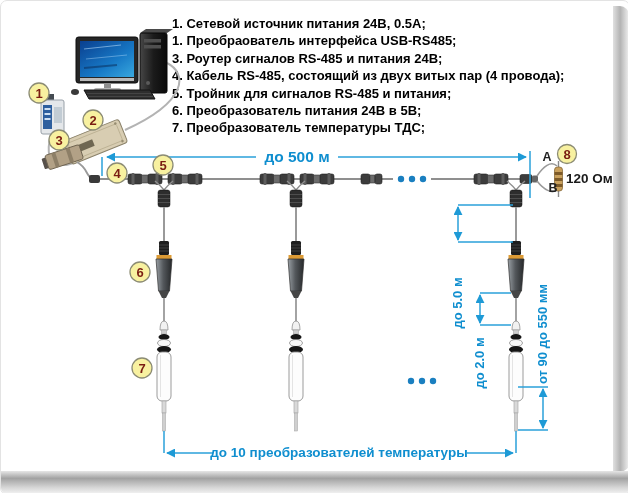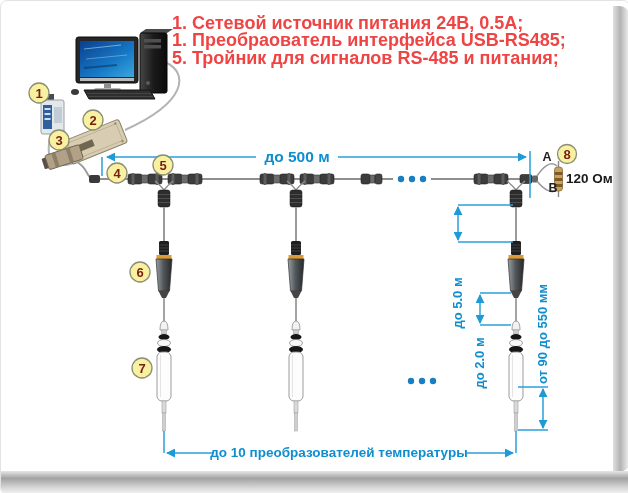--- a/index.html
+++ b/index.html
@@ -1,38 +1,42 @@
 <!DOCTYPE html>
 <html><head>
 <meta charset="utf-8">
 <style>
   html,body{margin:0;padding:0;background:#fff;}
   #stage{position:relative;width:628px;height:493px;background:#ffffff;overflow:hidden;
          border:1px solid #e3e3e3;border-radius:7px;font-family:"Liberation Sans",sans-serif;}
-  #legend{position:absolute;left:171px;top:14px;color:#ef4444;font-weight:bold;
-          font-size:18px;line-height:17.4px;white-space:nowrap;}
+  #legend{position:absolute;left:171px;top:14px;color:#000000;font-weight:bold;
+          font-size:13px;line-height:17.4px;white-space:nowrap;}
   #diagram{position:absolute;left:0;top:0;}
   .edge-bottom{position:absolute;left:0;top:470px;width:628px;height:23px;
     background:linear-gradient(180deg,#e6e6e6 0%,#a2a2a2 32%,#d6d6d6 72%,#f4f4f4 100%);}
   .edge-right{position:absolute;left:612px;top:5px;width:16px;height:466px;border-radius:0 9px 9px 0;
     background:linear-gradient(90deg,#e0e0e0 0%,#b3b3b3 45%,#f0f0f0 100%);}
   svg text{font-family:"Liberation Sans",sans-serif;}
   .dim-label{fill:#0f8ecf;font-weight:bold;}
   .callout-num{fill:#7a1d12;font-weight:bold;font-size:13px;text-anchor:middle;}
   .wire-label{fill:#222;font-weight:bold;font-size:12.5px;text-anchor:middle;}
 </style>
 </head>
 <body>
 
 <div id="stage">
 
   <div id="legend">
     <div>1. Сетевой источник питания 24В, 0.5А;</div>
     <div>1. Преобраователь интерфейса USB-RS485;</div>
+    <div>3. Роутер сигналов RS-485 и питания 24В;</div>
+    <div>4. Кабель RS-485, состоящий из двух витых пар (4 провода);</div>
     <div>5. Тройник для сигналов RS-485 и питания;</div>
+    <div>6. Преобразователь питания 24В в 5В;</div>
+    <div>7. Преобразователь температуры ТДС;</div>
   </div>
 
   <svg id="diagram" width="628" height="493" viewBox="0 0 628 493">
     <defs>
       <marker id="arr" viewBox="0 0 10 10" refX="9" refY="5" markerWidth="6.5" markerHeight="6" orient="auto-start-reverse">
           <path d="M0,0L10,5L0,10z" fill="#1e9ad6"></path>
         </marker>
       <linearGradient id="gScreen" x1="0" y1="0" x2="1" y2="1">
         <stop offset="0" stop-color="#0a3f8f"></stop>
           <stop offset="0.6" stop-color="#1779c6"></stop>

